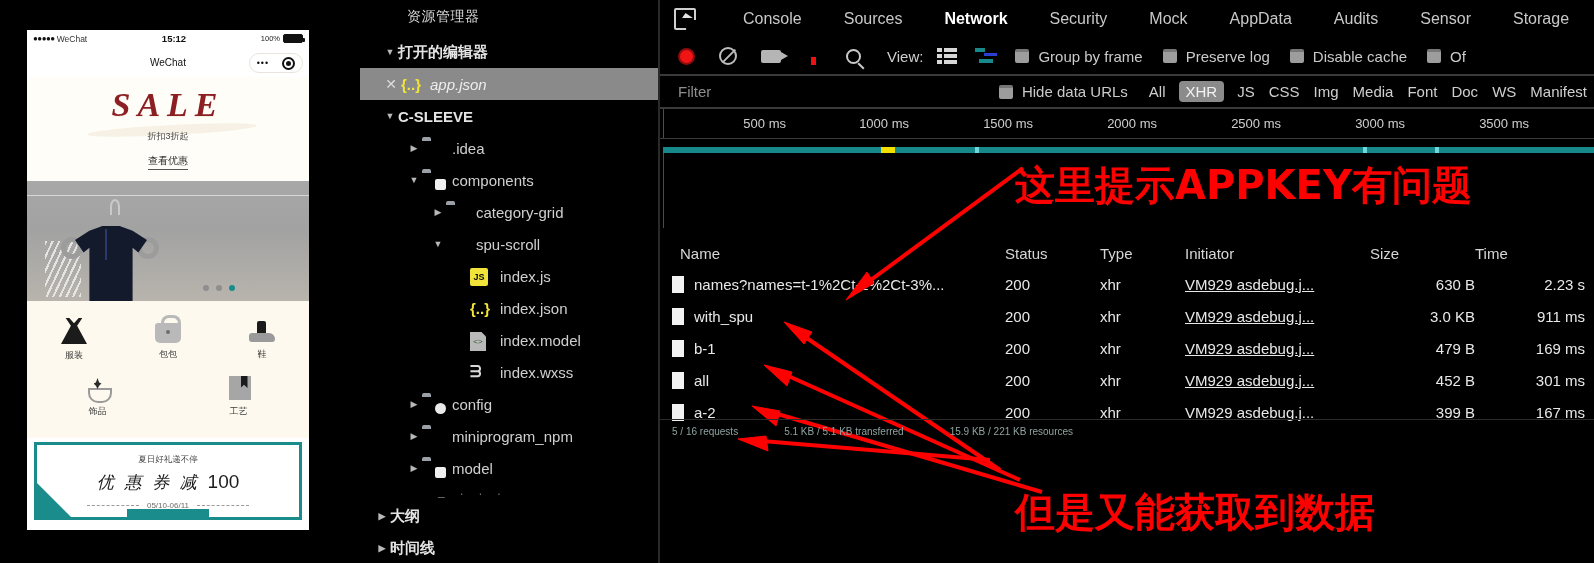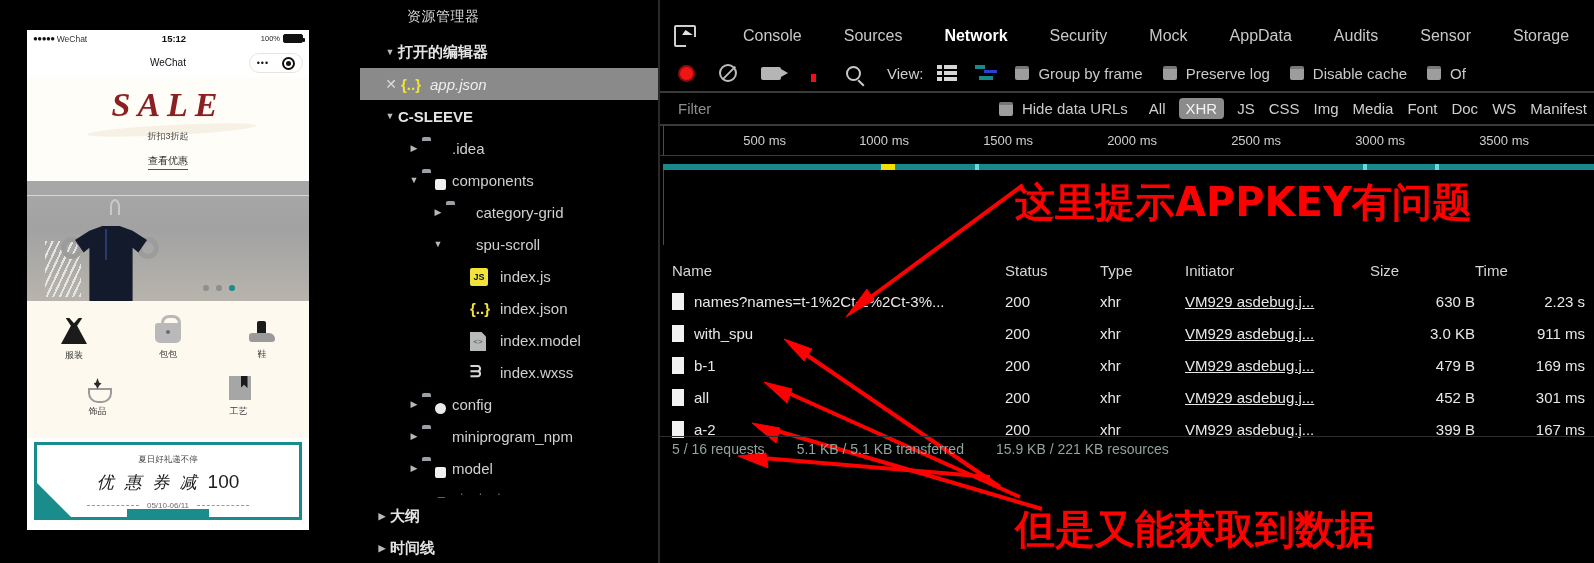--- a/index.html
+++ b/index.html
@@ -100,21 +100,21 @@
   .jsico { width: 18px; height: 18px; background: #f2e33a; color: #0b0b0b; font-size: 9px; font-weight: bold; display:flex; align-items:center; justify-content:center; border-radius:2px; font-family:"Liberation Sans",sans-serif;}
   .jsonico { color: #f2e33a; font-size: 15px; font-weight: bold; line-height: 1; }
   .wxmlico { width: 16px; height: 19px; background: #b9b9b9; clip-path: polygon(0 0,72% 0,100% 24%,100% 100%,0 100%); color:#2d5a2d; font-size:8px; display:flex;align-items:center;justify-content:center;}
   .wxssico { color: #d7d7d7; font-size: 16px; font-weight: bold; font-family:"Liberation Serif",serif; line-height:1;}
   .closex { width: 18px; color:#dcdcdc; font-size: 14px; text-align:center; flex:0 0 18px;}
   .fname { font-size: 15px; }
   .fname.italic { font-style: italic; color:#ededed; }
   .tree-dots { height: 16px; padding-left: 78px; color:#777; font-size: 12px; letter-spacing: 6px; }
 
   
-  .devtools { position: absolute; left: 660px; top: 17px; right: 0; height: 445px; background: #000; color: #d8d8d8; }
+  .devtools { position: absolute; left: 660px; top: 0; right: 0; height: 445px; background: #000; color: #d8d8d8; }
   .dt-sep { position:absolute; left: 658px; top:0; bottom:0; width:2px; background:#2a2a2a;}
 
   .dt-tabs { display: flex; align-items: center; height: 38px; padding-left: 14px; gap: 0; }
   .inspect-ico { width: 22px; height: 22px; border: 2px solid #cfcfcf; border-radius: 2px; position: relative; margin-right: 26px; clip-path: polygon(0 0,100% 0,100% 55%,55% 55%,55% 100%,0 100%); }
   .inspect-ico:after { content:""; position:absolute; left: 7px; top: 5px; width: 0; height:0; border-left: 9px solid #e2e2e2; border-bottom: 6px solid transparent; transform: rotate(35deg); }
   .dt-tab { font-size: 16px; color: #c8c8c8; padding: 0 21px; white-space:nowrap; }
   .dt-tab.active { color: #fff; font-weight: bold; }
 
   .dt-toolbar { display:flex; align-items:center; height: 38px; padding-left: 18px; gap: 0; border-bottom: 2px solid #3a3a3a; }
   .rec-dot { width: 17px; height: 17px; border-radius: 50%; background: #f01414; border: 2px solid #8e0c0c; margin-right: 24px; }
@@ -161,21 +161,21 @@
   .c-status { width: 95px; }
   .c-type { width: 85px; }
   .c-init { width: 185px; }
   .c-size { width: 105px; text-align: right; }
   .c-time { width: 110px; text-align: right; }
   .sq { width: 12px; height: 17px; background: #f2f2f2; flex:0 0 12px; }
   .tr-row { color: #e8e8e8; }
   .init-link { text-decoration: underline; color:#e8e8e8; }
   .name-txt { overflow:hidden; text-overflow:ellipsis; white-space:nowrap; }
 
-  .dt-status { position:absolute; left:0; right:0; bottom: 2px; height: 24px; display:flex; align-items:center; gap: 32px; padding-left: 12px; font-size: 14px; color:#8fa3a0; border-top:1px solid #2c2c2c;}
+  .dt-status { position:absolute; left:0; right:0; bottom: 2px; height: 24px; display:flex; align-items:center; gap: 46px; padding-left: 12px; font-size: 10px; color:#8fa3a0; border-top:1px solid #2c2c2c;}
 
   .annot { position: absolute; color: #ff0000; font-size: 40px; font-weight: bold; white-space: nowrap; font-family: "DejaVu Sans", sans-serif; }
   .arrow-svg { position:absolute; left:0; top:0; width: 934px; height: 563px; pointer-events:none; }
 </style>
 </head>
 <body>
 
 <div class="app">
 
   <div class="simulator">
@@ -439,21 +439,21 @@
     <div class="overview">
       <span class="ov-mark" style="left:218px;width:14px;background:#f4e000"></span>
       <span class="ov-mark" style="left:312px;width:4px;background:#6fd8dc"></span>
       <span class="ov-mark" style="left:700px;width:4px;background:#6fd8dc"></span>
       <span class="ov-mark" style="left:772px;width:4px;background:#6fd8dc"></span>
     </div>
     <div class="ov-left-line"></div>
 
     <div class="dt-table">
       <div class="th-row">
-        <span class="c-name" style="padding-left:12px">Name</span>
+        <span class="c-name" style="padding-left:20px">Name</span>
         <span class="c-status">Status</span>
         <span class="c-type">Type</span>
         <span class="c-init">Initiator</span>
         <span class="c-size" style="text-align:left">Size</span>
         <span class="c-time" style="text-align:left">Time</span>
       </div>
 
       <div class="tr-row">
         <span class="c-name">
             <span class="sq"></span>

